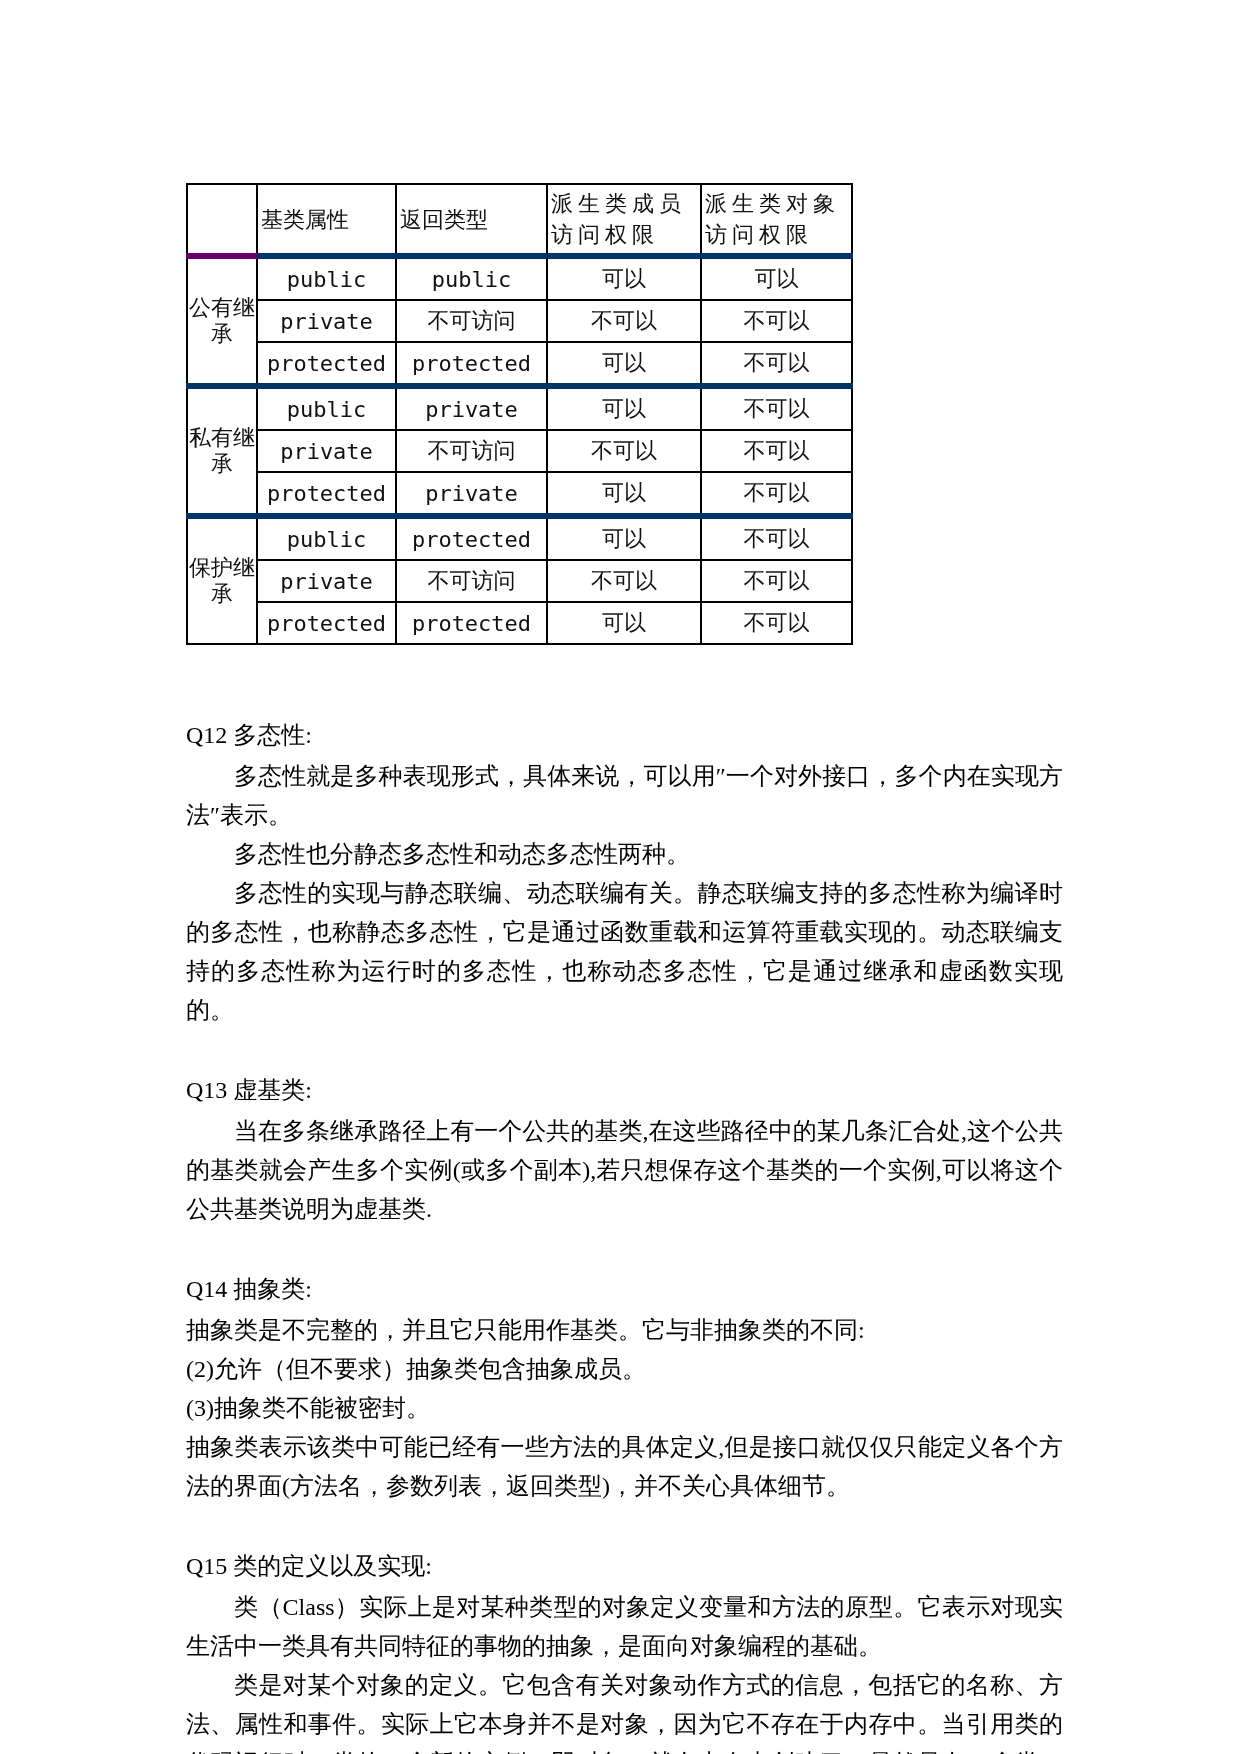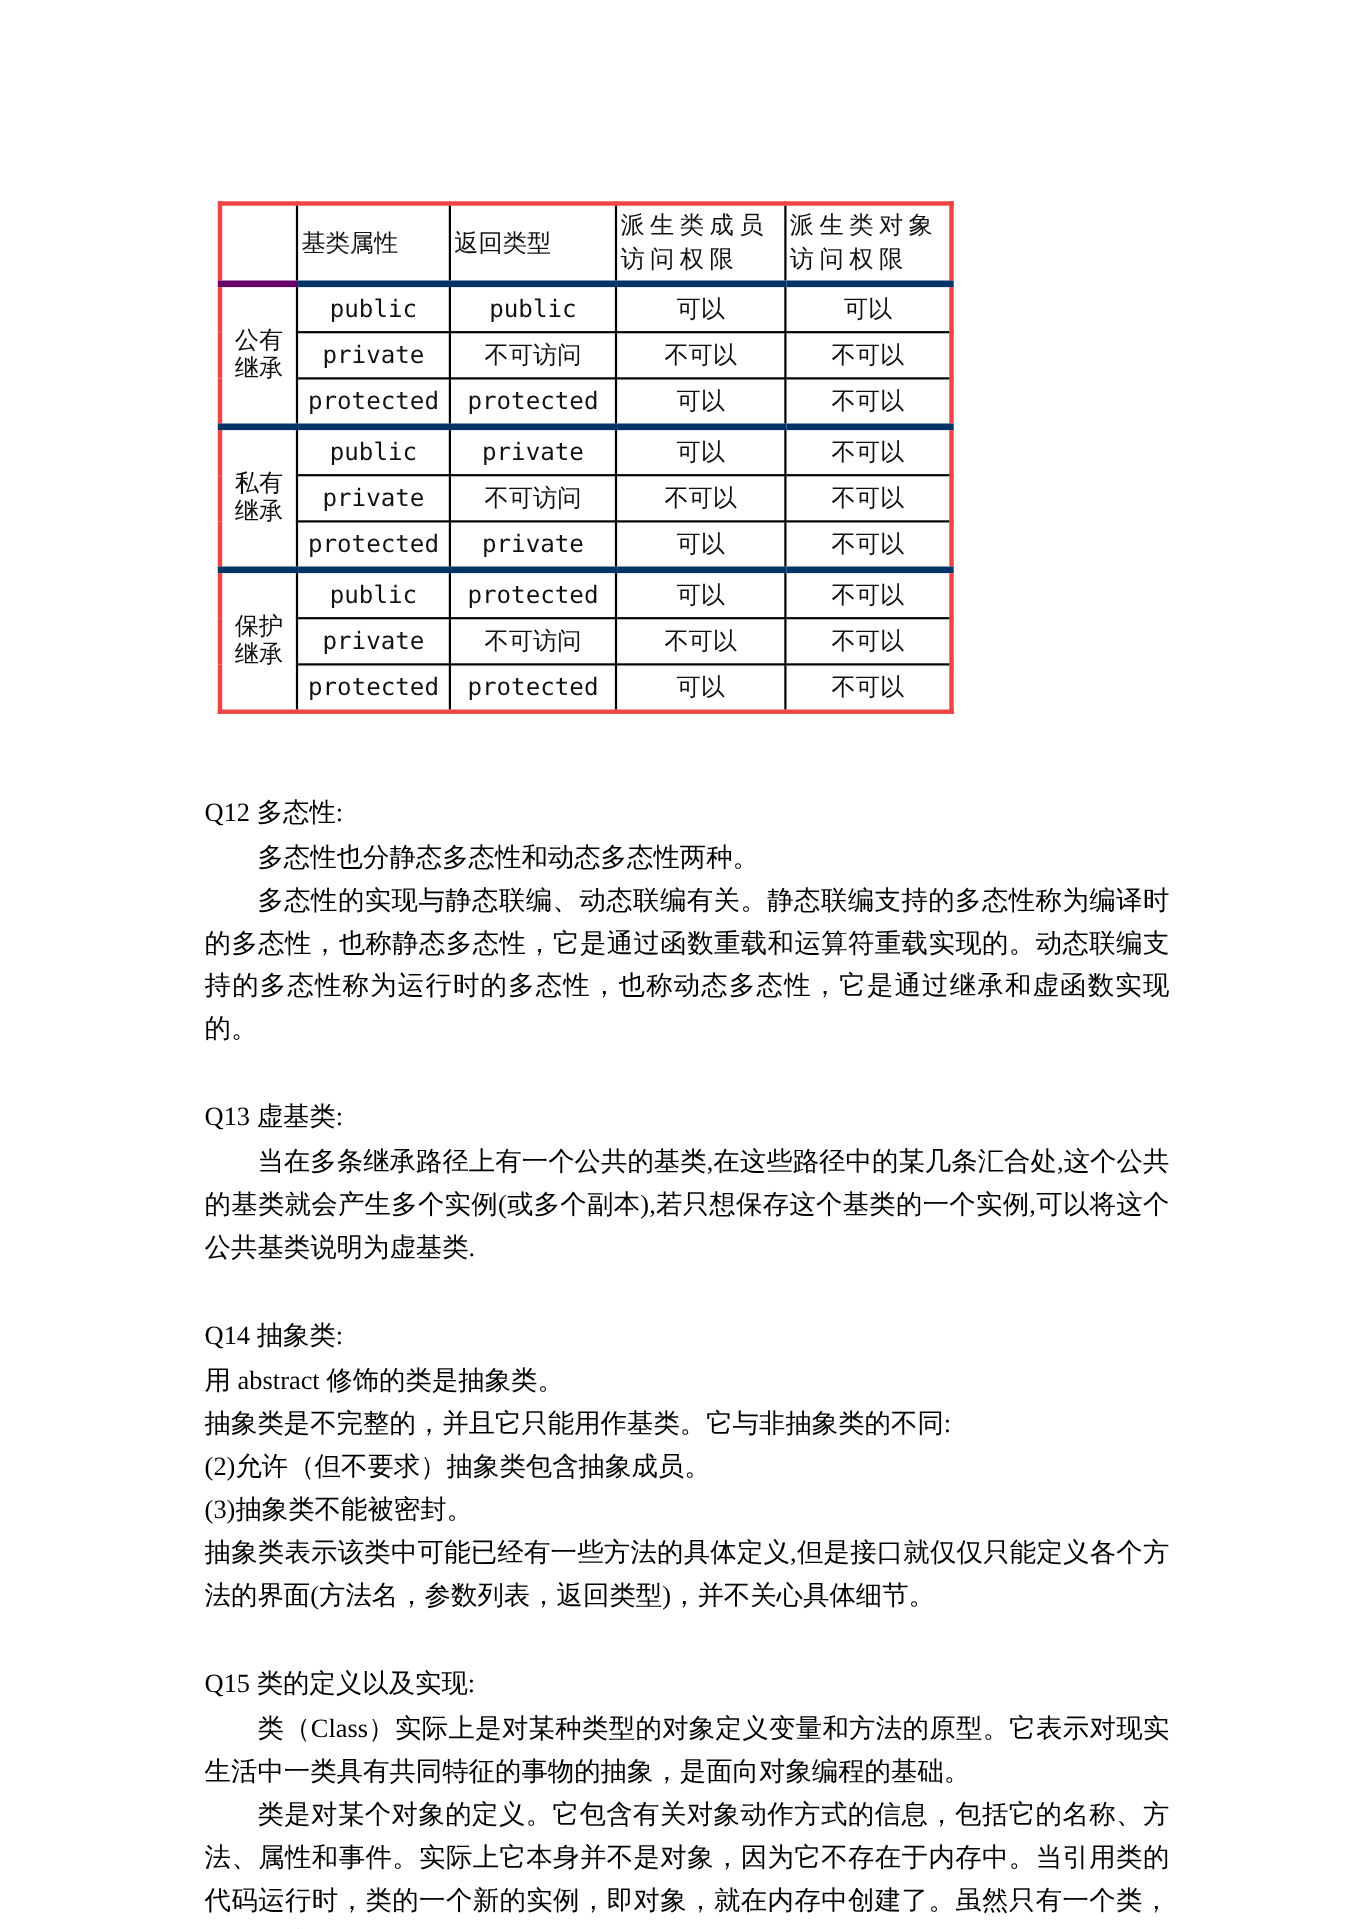--- a/index.html
+++ b/index.html
@@ -13,25 +13,25 @@
   .doc{
     box-sizing:border-box;
     width:1241px;height:1754px;
     padding:183px 178px 0 186px;
   }
   
   table.inherit{
     border-collapse:collapse;
     table-layout:fixed;
     width:663px;
-    border:4px solid #ef4444;
+    border:2px solid #ef4444;
     font-family:"DejaVu Sans Mono","Liberation Mono",monospace;
     font-size:22px;
     color:#111;
-    margin:0 0 74px 12px;
+    margin:0 0 74px 0;
   }
   table.inherit col.c0{width:70px;}
   table.inherit col.c1{width:139px;}
   table.inherit col.c2{width:151px;}
   table.inherit col.c3{width:154px;}
   table.inherit col.c4{width:151px;}
   table.inherit th, table.inherit td{
     border:2px solid #000;
     padding:2px 3px;
     font-weight:normal;
@@ -147,32 +147,32 @@
         <td>protected</td>
         <td>protected</td>
         <td>可以</td>
         <td>不可以</td>
       </tr>
     </tbody>
   </table>
 
   <div class="section">
     <h3>Q12 多态性:</h3>
+    <p class="indent">多态性就是多种表现形式，具体来说，可以用″一个对外接口，多个内在实现方法″表示。</p>
     <p class="indent">多态性也分静态多态性和动态多态性两种。</p>
     <p class="indent">多态性的实现与静态联编、动态联编有关。静态联编支持的多态性称为编译时的多态性，也称静态多态性，它是通过函数重载和运算符重载实现的。动态联编支持的多态性称为运行时的多态性，也称动态多态性，它是通过继承和虚函数实现的。</p>
   </div>
 
   <div class="section">
     <h3>Q13 虚基类:</h3>
     <p class="indent">当在多条继承路径上有一个公共的基类,在这些路径中的某几条汇合处,这个公共的基类就会产生多个实例(或多个副本),若只想保存这个基类的一个实例,可以将这个公共基类说明为虚基类.</p>
   </div>
 
   <div class="section">
     <h3>Q14 抽象类:</h3>
-    <p>用 abstract 修饰的类是抽象类。</p>
     <p>抽象类是不完整的，并且它只能用作基类。它与非抽象类的不同:</p>
     <p>(2)允许（但不要求）抽象类包含抽象成员。</p>
     <p>(3)抽象类不能被密封。</p>
     <p>抽象类表示该类中可能已经有一些方法的具体定义,但是接口就仅仅只能定义各个方法的界面(方法名，参数列表，返回类型)，并不关心具体细节。</p>
   </div>
 
   <div class="section">
     <h3>Q15 类的定义以及实现:</h3>
     <p class="indent">类（Class）实际上是对某种类型的对象定义变量和方法的原型。它表示对现实生活中一类具有共同特征的事物的抽象，是面向对象编程的基础。</p>
     <p class="indent">类是对某个对象的定义。它包含有关对象动作方式的信息，包括它的名称、方法、属性和事件。实际上它本身并不是对象，因为它不存在于内存中。当引用类的代码运行时，类的一个新的实例，即对象，就在内存中创建了。虽然只有一个类，但能从这个类在内存中创建多个相同类型的对象。</p>

